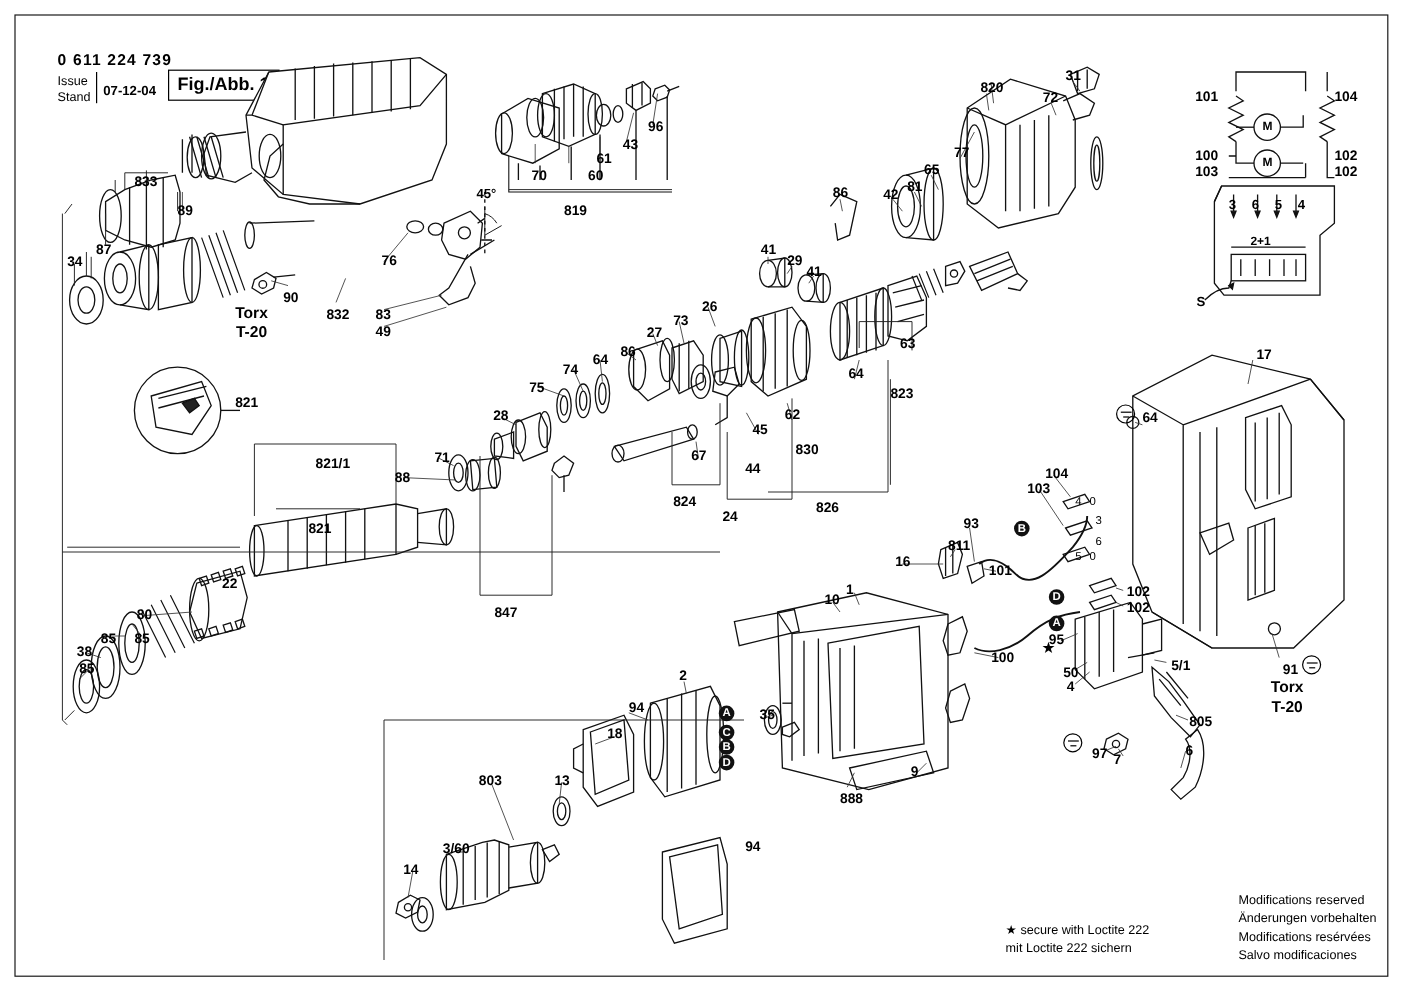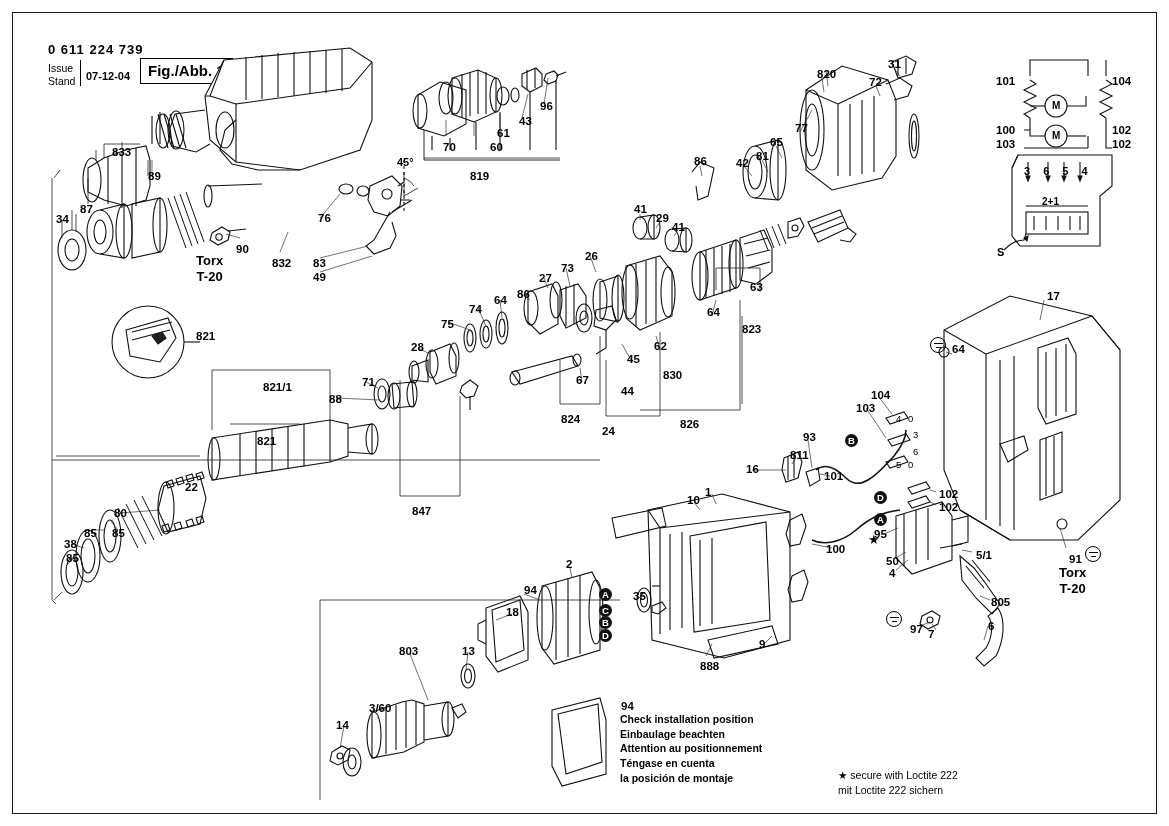--- a/index.html
+++ b/index.html
@@ -719,33 +719,32 @@
 
   <div class="torx" style="left:196px; top:253px;">
     <span style="white-space:pre-line;">Torx
 T-20</span>
   </div>
   <div class="torx" style="left:1059px; top:565px;">
     <span style="white-space:pre-line;">Torx
 T-20</span>
   </div>
 
-  <div class="note-install">
-    <span style="white-space:pre-line;">Check installation position
-Einbaulage beachten
-Attention au positionnement
-Téngase en cuenta
-la posición de montaje</span>
-  </div>
 
   <div class="notes-loctite">
     <span style="white-space:pre-line;">★ secure with Loctite 222
    mit Loctite 222 sichern</span>
   </div>
 
+  <div class="notes-right">
+    <span style="white-space:pre-line;">Modifications reserved
+Änderungen vorbehalten
+Modifications resérvées
+Salvo modificaciones</span>
+  </div>
 
   <div class="num" style="left:996px; top:75px;">101</div>
   <div class="num" style="left:1112px; top:75px;">104</div>
   <div class="num" style="left:996px; top:124px;">100</div>
   <div class="num" style="left:996px; top:138px;">103</div>
   <div class="num" style="left:1112px; top:124px;">102</div>
   <div class="num" style="left:1112px; top:138px;">102</div>
   <div class="lbl b" style="left:1052px; top:100px; font-size:10px;">M</div>
   <div class="lbl b" style="left:1052px; top:130px; font-size:10px;">M</div>
   <div class="lbl b" style="left:1024px; top:165px; letter-spacing:5px;">3  6  5  4</div>

